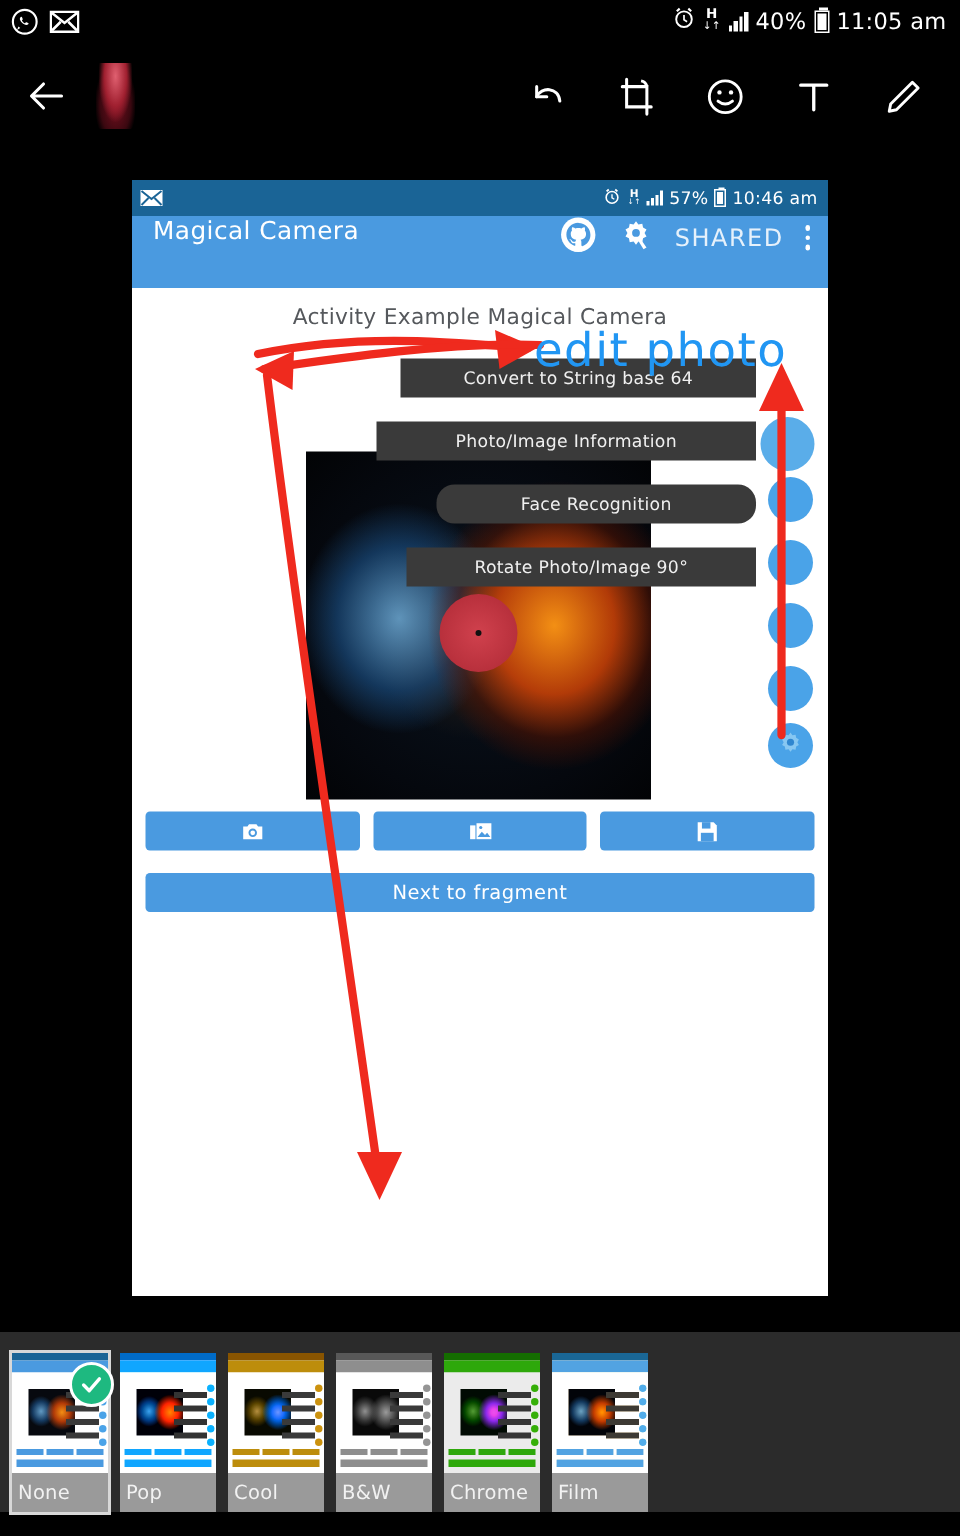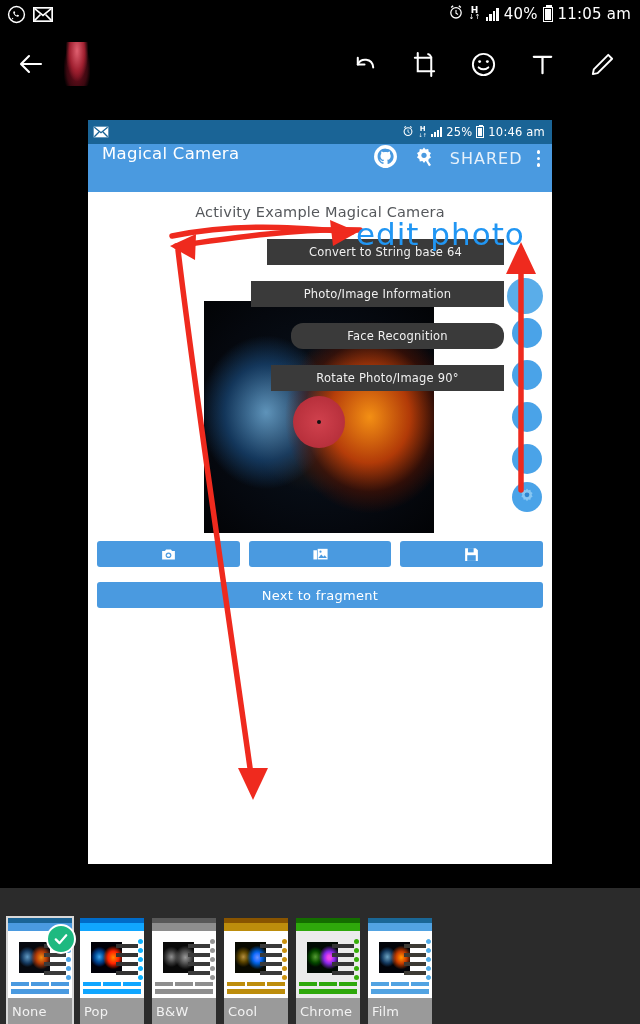--- a/index.html
+++ b/index.html
@@ -156,22 +156,22 @@
   
   #annotations { position: absolute; left: 0; top: 0; width: 640px; height: 1024px; pointer-events: none; }
   #edit-photo-text {
     position: absolute; left: 356px; top: 216px;
     font-family: "DejaVu Sans", sans-serif; font-size: 31px; color: #2196f3;
     letter-spacing: 1px; font-weight: 400;
   }
 
   
   #filter-strip {
-    position: absolute; left: 0; top: 888px; width: 640px; height: 136px;
-    background: #2b2b2b; display: flex; align-items: flex-end; gap: 8px; padding: 14px 0 0 8px; text-decoration: underline;
+    position: absolute; left: 0; top: 888px; width: 640px; height: 120px;
+    background: #2b2b2b; display: flex; align-items: flex-start; gap: 8px; padding: 14px 0 0 8px; text-decoration: underline;
   }
   .filter-item { position: relative; width: 64px; height: 106px; background: #efefef; }
   .filter-item .mini { position:absolute; left:0; top:0; right:0; bottom:26px; overflow:hidden; background:#fff; }
   .filter-item .mini .m-status { height: 5px; background:#1a6496; }
   .filter-item .mini .m-bar { height: 8px; background:#4a9ae0; }
   .filter-item .mini .m-body { position: relative; height: 67px; background:#fff; }
   .filter-item .mini .m-photo {
     position:absolute; left:11px; top:11px; width:31px; height:31px;
     background:
       radial-gradient(ellipse 46% 52% at 72% 50%, rgba(255,150,20,.95) 0%, rgba(220,70,5,.8) 38%, transparent 74%),
@@ -317,21 +317,21 @@
         <span class="net-h-sm">
           <b>H</b>
           <i>↓↑</i>
         </span>
         <span class="bars-sm">
             <i></i>
             <i></i>
             <i></i>
             <i></i>
           </span>
-        <span>25%</span>
+        <span>57%</span>
         <span class="batt-sm"></span>
         <span>10:46 am</span>
       </div>
     </div>
 
     <div id="app-bar">
       <span class="title">Magical Camera</span>
       <span class="actions">
         <span>
           <svg viewBox="0 0 24 24" width="25" height="25">
@@ -479,20 +479,46 @@
               <i></i>
               <i></i>
               <i></i>
             </div>
           <div class="m-next"></div>
         </div>
       </div>
       <div class="label">Pop</div>
     </div>
 
+    <div class="filter-item cool">
+      <div class="mini">
+        <div class="m-status"></div>
+          <div class="m-bar"></div>
+        <div class="m-body">
+          <div class="m-photo"></div>
+          <div class="m-opt a"></div>
+            <div class="m-opt b"></div>
+            <div class="m-opt c"></div>
+            <div class="m-opt d"></div>
+          <div class="m-fab a"></div>
+            <div class="m-fab b"></div>
+            <div class="m-fab c"></div>
+            <div class="m-fab d"></div>
+            <div class="m-fab e"></div>
+          <div class="m-acts">
+              <i></i>
+              <i></i>
+              <i></i>
+            </div>
+          <div class="m-next"></div>
+        </div>
+      </div>
+      <div class="label">Cool</div>
+    </div>
+
     <div class="filter-item gray">
       <div class="mini">
         <div class="m-status"></div>
           <div class="m-bar"></div>
         <div class="m-body">
           <div class="m-photo"></div>
           <div class="m-opt a"></div>
             <div class="m-opt b"></div>
             <div class="m-opt c"></div>
             <div class="m-opt d"></div>
@@ -505,46 +531,20 @@
               <i></i>
               <i></i>
               <i></i>
             </div>
           <div class="m-next"></div>
         </div>
       </div>
       <div class="label">B&amp;W</div>
     </div>
 
-    <div class="filter-item cool">
-      <div class="mini">
-        <div class="m-status"></div>
-          <div class="m-bar"></div>
-        <div class="m-body">
-          <div class="m-photo"></div>
-          <div class="m-opt a"></div>
-            <div class="m-opt b"></div>
-            <div class="m-opt c"></div>
-            <div class="m-opt d"></div>
-          <div class="m-fab a"></div>
-            <div class="m-fab b"></div>
-            <div class="m-fab c"></div>
-            <div class="m-fab d"></div>
-            <div class="m-fab e"></div>
-          <div class="m-acts">
-              <i></i>
-              <i></i>
-              <i></i>
-            </div>
-          <div class="m-next"></div>
-        </div>
-      </div>
-      <div class="label">Cool</div>
-    </div>
-
     <div class="filter-item chrome">
       <div class="mini">
         <div class="m-status"></div>
           <div class="m-bar"></div>
         <div class="m-body">
           <div class="m-photo"></div>
           <div class="m-opt a"></div>
             <div class="m-opt b"></div>
             <div class="m-opt c"></div>
             <div class="m-opt d"></div>

